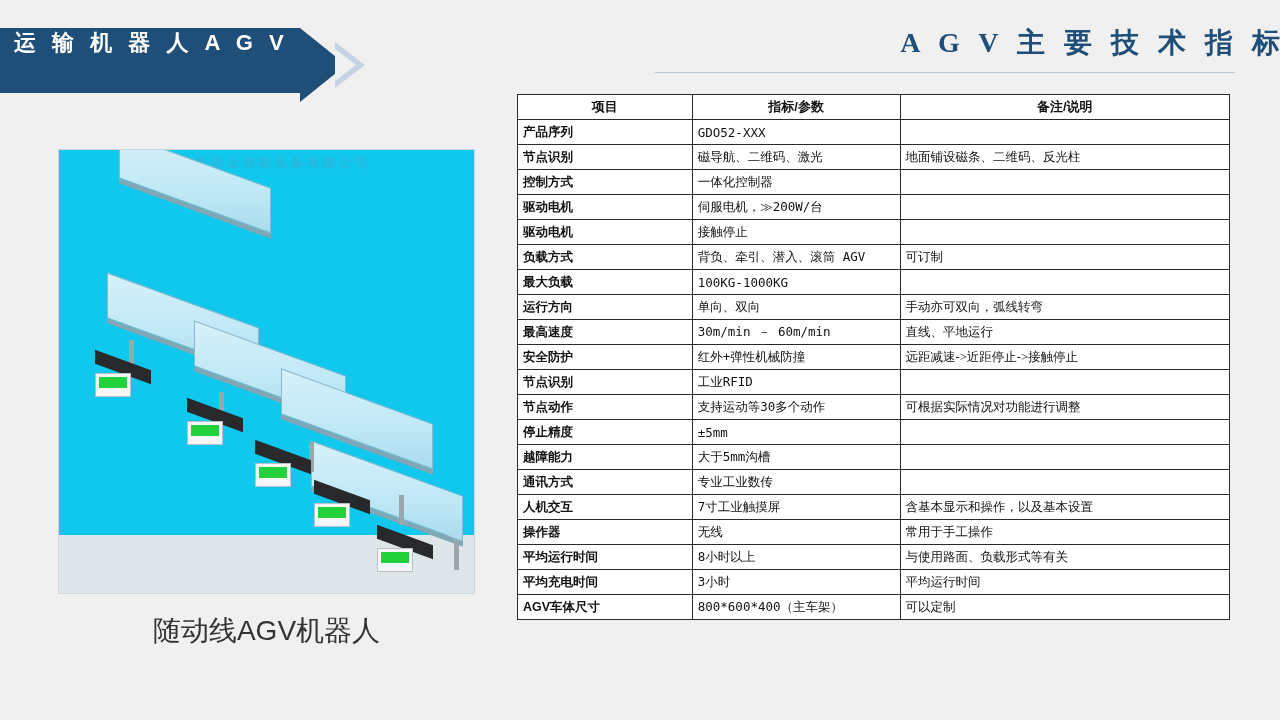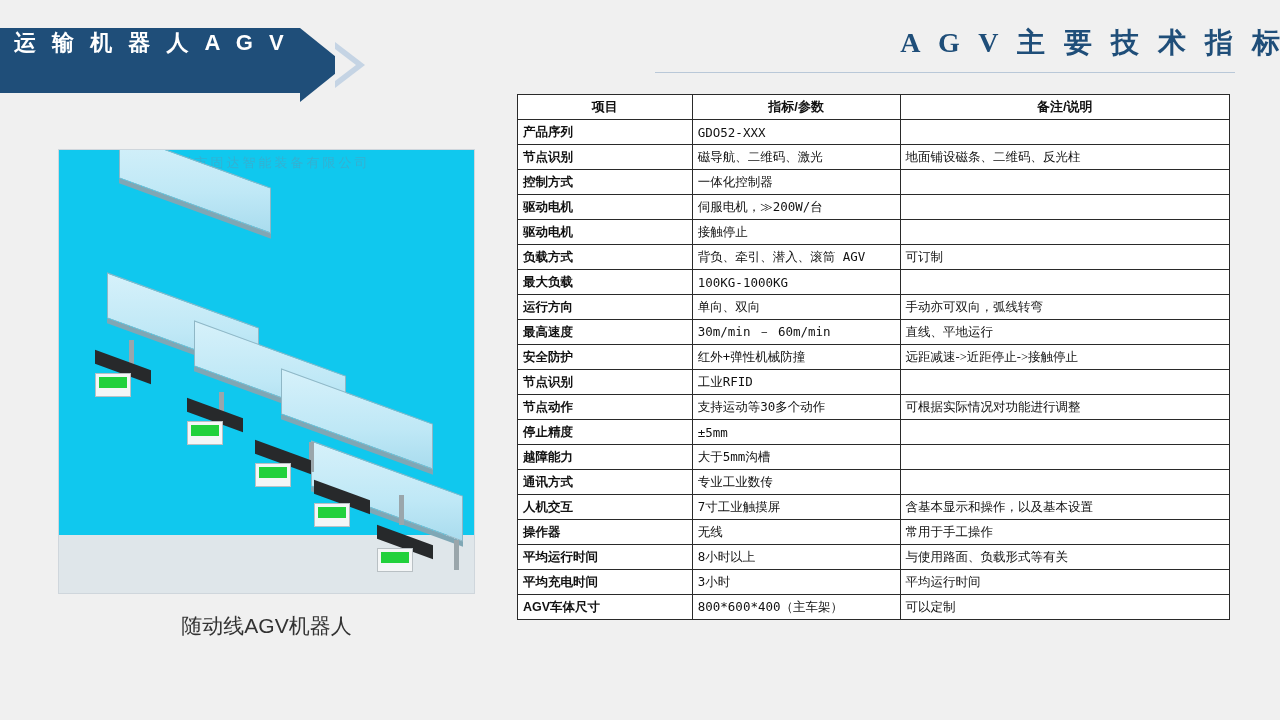--- a/index.html
+++ b/index.html
@@ -164,21 +164,21 @@
     width: 28px;
     height: 11px;
     background: #22d13c;
   }
   .caption {
     position: absolute;
     left: 58px;
     top: 612px;
     width: 417px;
     text-align: center;
-    font-size: 21px;
+    font-size: 28px;
     color: #333333;
   }
 
   
   table.spec {
     position: absolute;
     left: 517px;
     top: 94px;
     width: 713px;
     border-collapse: collapse;

